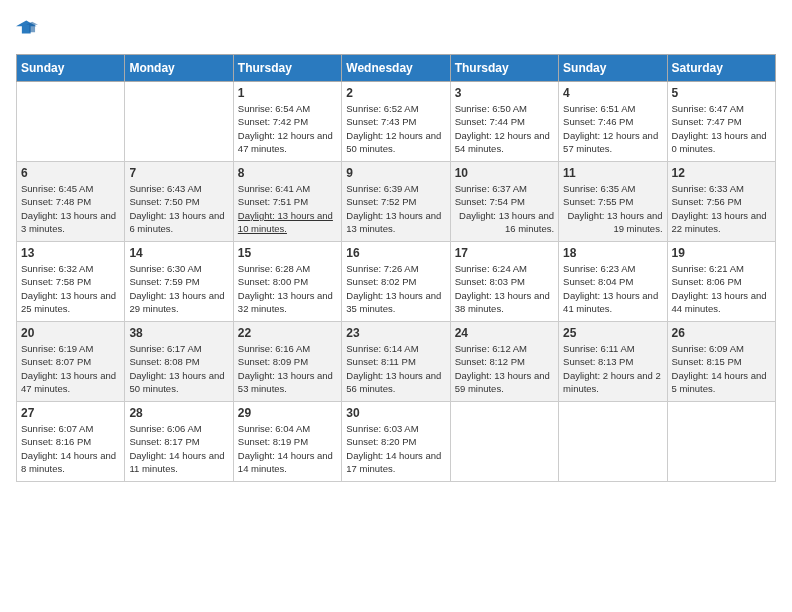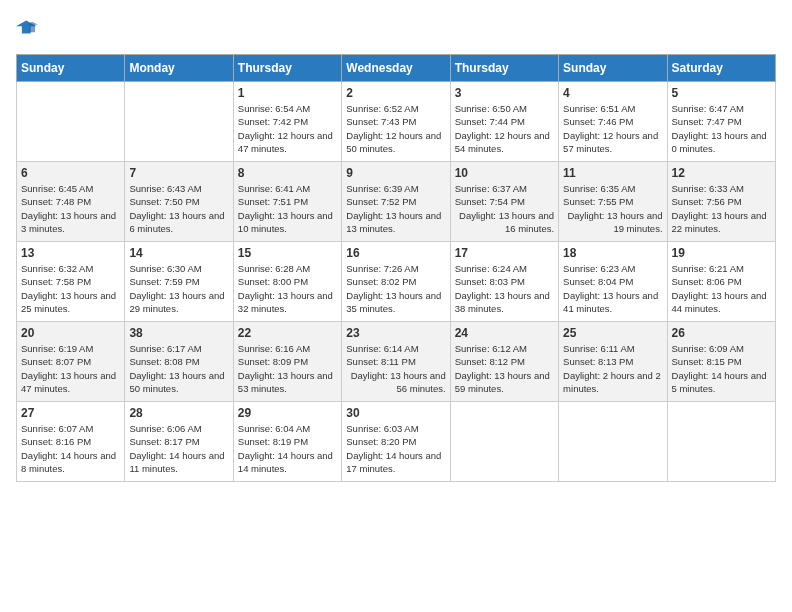--- a/index.html
+++ b/index.html
@@ -177,21 +177,21 @@
             <span style="display: block;">Sunrise: 6:43 AM</span>
             <span style="display: block;">Sunset: 7:50 PM</span>
             <span style="display: block;">Daylight: 13 hours and 6 minutes.</span>
           </div>
         </td>
         <td>
           <span class="day-number">8</span>
           <div class="day-info">
             <span style="display: block;">Sunrise: 6:41 AM</span>
             <span style="display: block;">Sunset: 7:51 PM</span>
-            <span style="display: block;">Daylight: 13 hours and 10 minutes.</span>
+            <span style="display: block; text-decoration: underline;">Daylight: 13 hours and 10 minutes.</span>
           </div>
         </td>
         <td>
           <span class="day-number">9</span>
           <div class="day-info">
             <span style="display: block;">Sunrise: 6:39 AM</span>
             <span style="display: block;">Sunset: 7:52 PM</span>
             <span style="display: block;">Daylight: 13 hours and 13 minutes.</span>
           </div>
         </td>
@@ -301,21 +301,21 @@
             <span style="display: block;">Sunrise: 6:16 AM</span>
             <span style="display: block;">Sunset: 8:09 PM</span>
             <span style="display: block;">Daylight: 13 hours and 53 minutes.</span>
           </div>
         </td>
         <td>
           <span class="day-number">23</span>
           <div class="day-info">
             <span style="display: block;">Sunrise: 6:14 AM</span>
             <span style="display: block;">Sunset: 8:11 PM</span>
-            <span style="display: block; text-align: right;">Daylight: 13 hours and 56 minutes.</span>
+            <span style="display: block;">Daylight: 13 hours and 56 minutes.</span>
           </div>
         </td>
         <td>
           <span class="day-number">24</span>
           <div class="day-info">
             <span style="display: block;">Sunrise: 6:12 AM</span>
             <span style="display: block;">Sunset: 8:12 PM</span>
             <span style="display: block;">Daylight: 13 hours and 59 minutes.</span>
           </div>
         </td>

